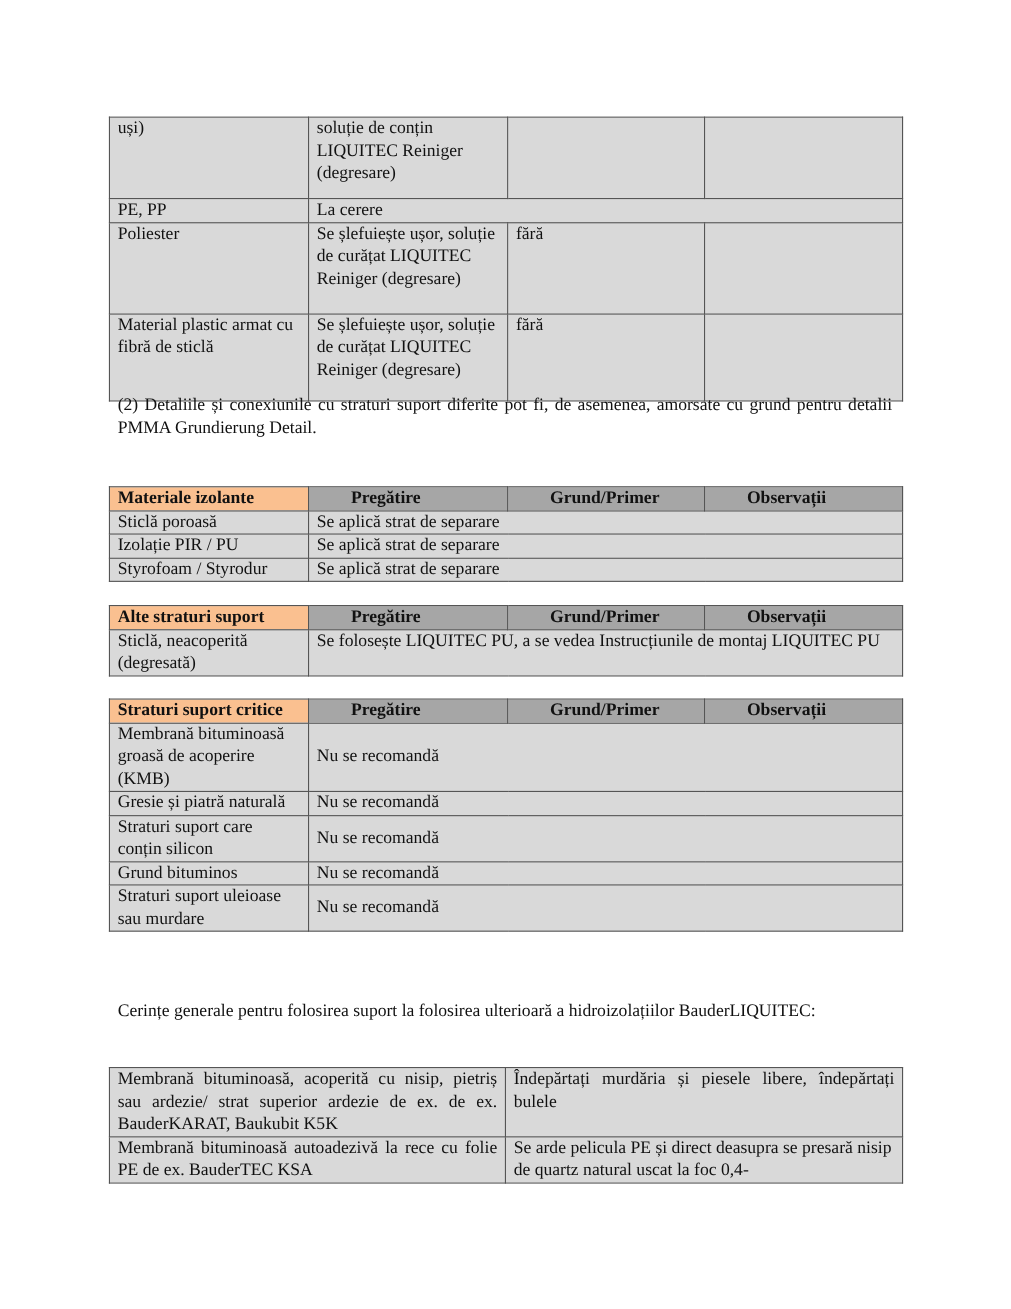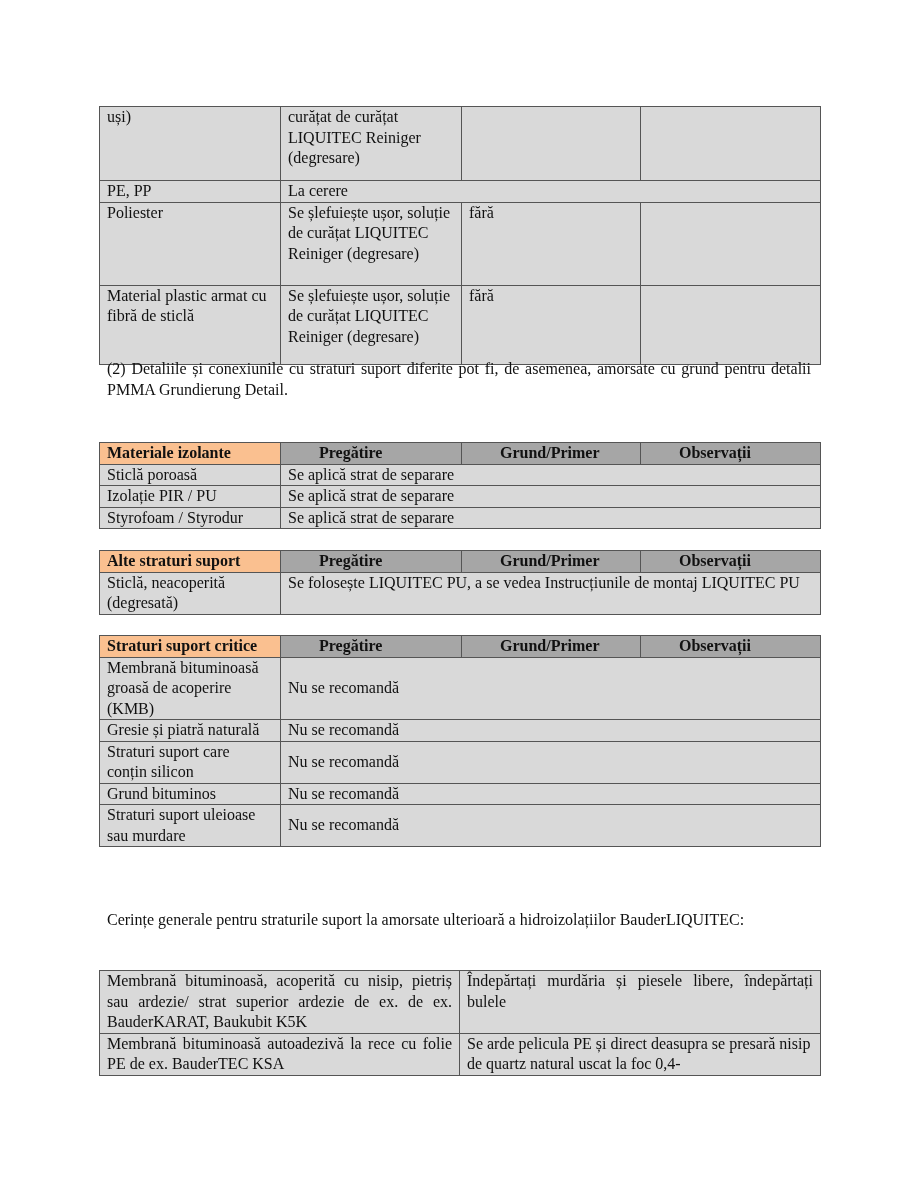--- a/index.html
+++ b/index.html
@@ -21,21 +21,21 @@
 <table style="top:106px; width:721px;">
   <colgroup>
       <col style="width:181px">
       <col style="width:181px">
       <col style="width:179px">
       <col style="width:180px">
     </colgroup>
   <tbody>
       <tr style="height:74px">
     <td>uși)</td>
-    <td>curățat de curățat LIQUITEC Reiniger (degresare)</td>
+    <td>soluție de conțin LIQUITEC Reiniger (degresare)</td>
     <td></td>
     <td></td>
   </tr>
   <tr style="height:21px">
     <td>PE, PP</td>
     <td class="c" colspan="3">La cerere</td>
   </tr>
   <tr style="height:83px">
     <td>Poliester</td>
     <td>Se șlefuiește ușor, soluție de curățat LIQUITEC Reiniger (degresare)</td>
@@ -133,21 +133,21 @@
     <td>Grund bituminos</td>
     <td class="c mid" colspan="3">Nu se recomandă</td>
   </tr>
   <tr>
     <td>Straturi suport uleioase sau murdare</td>
     <td class="c mid" colspan="3">Nu se recomandă</td>
   </tr>
 </tbody>
   </table>
 
-<div class="para" style="top:910px;">Cerințe generale pentru straturile suport la amorsate ulterioară a hidroizolațiilor BauderLIQUITEC:</div>
+<div class="para" style="top:910px;">Cerințe generale pentru folosirea suport la folosirea ulterioară a hidroizolațiilor BauderLIQUITEC:</div>
 
 <table style="top:970px; width:721px;">
   <colgroup>
       <col style="width:360px">
       <col style="width:361px">
     </colgroup>
   <tbody>
       <tr>
     <td style="text-align:justify;">Membrană bituminoasă, acoperită cu nisip, pietriș sau ardezie/ strat superior ardezie de ex. de ex. BauderKARAT, Baukubit K5K</td>
     <td style="text-align:justify;">Îndepărtați murdăria și piesele libere, îndepărtați bulele</td>

